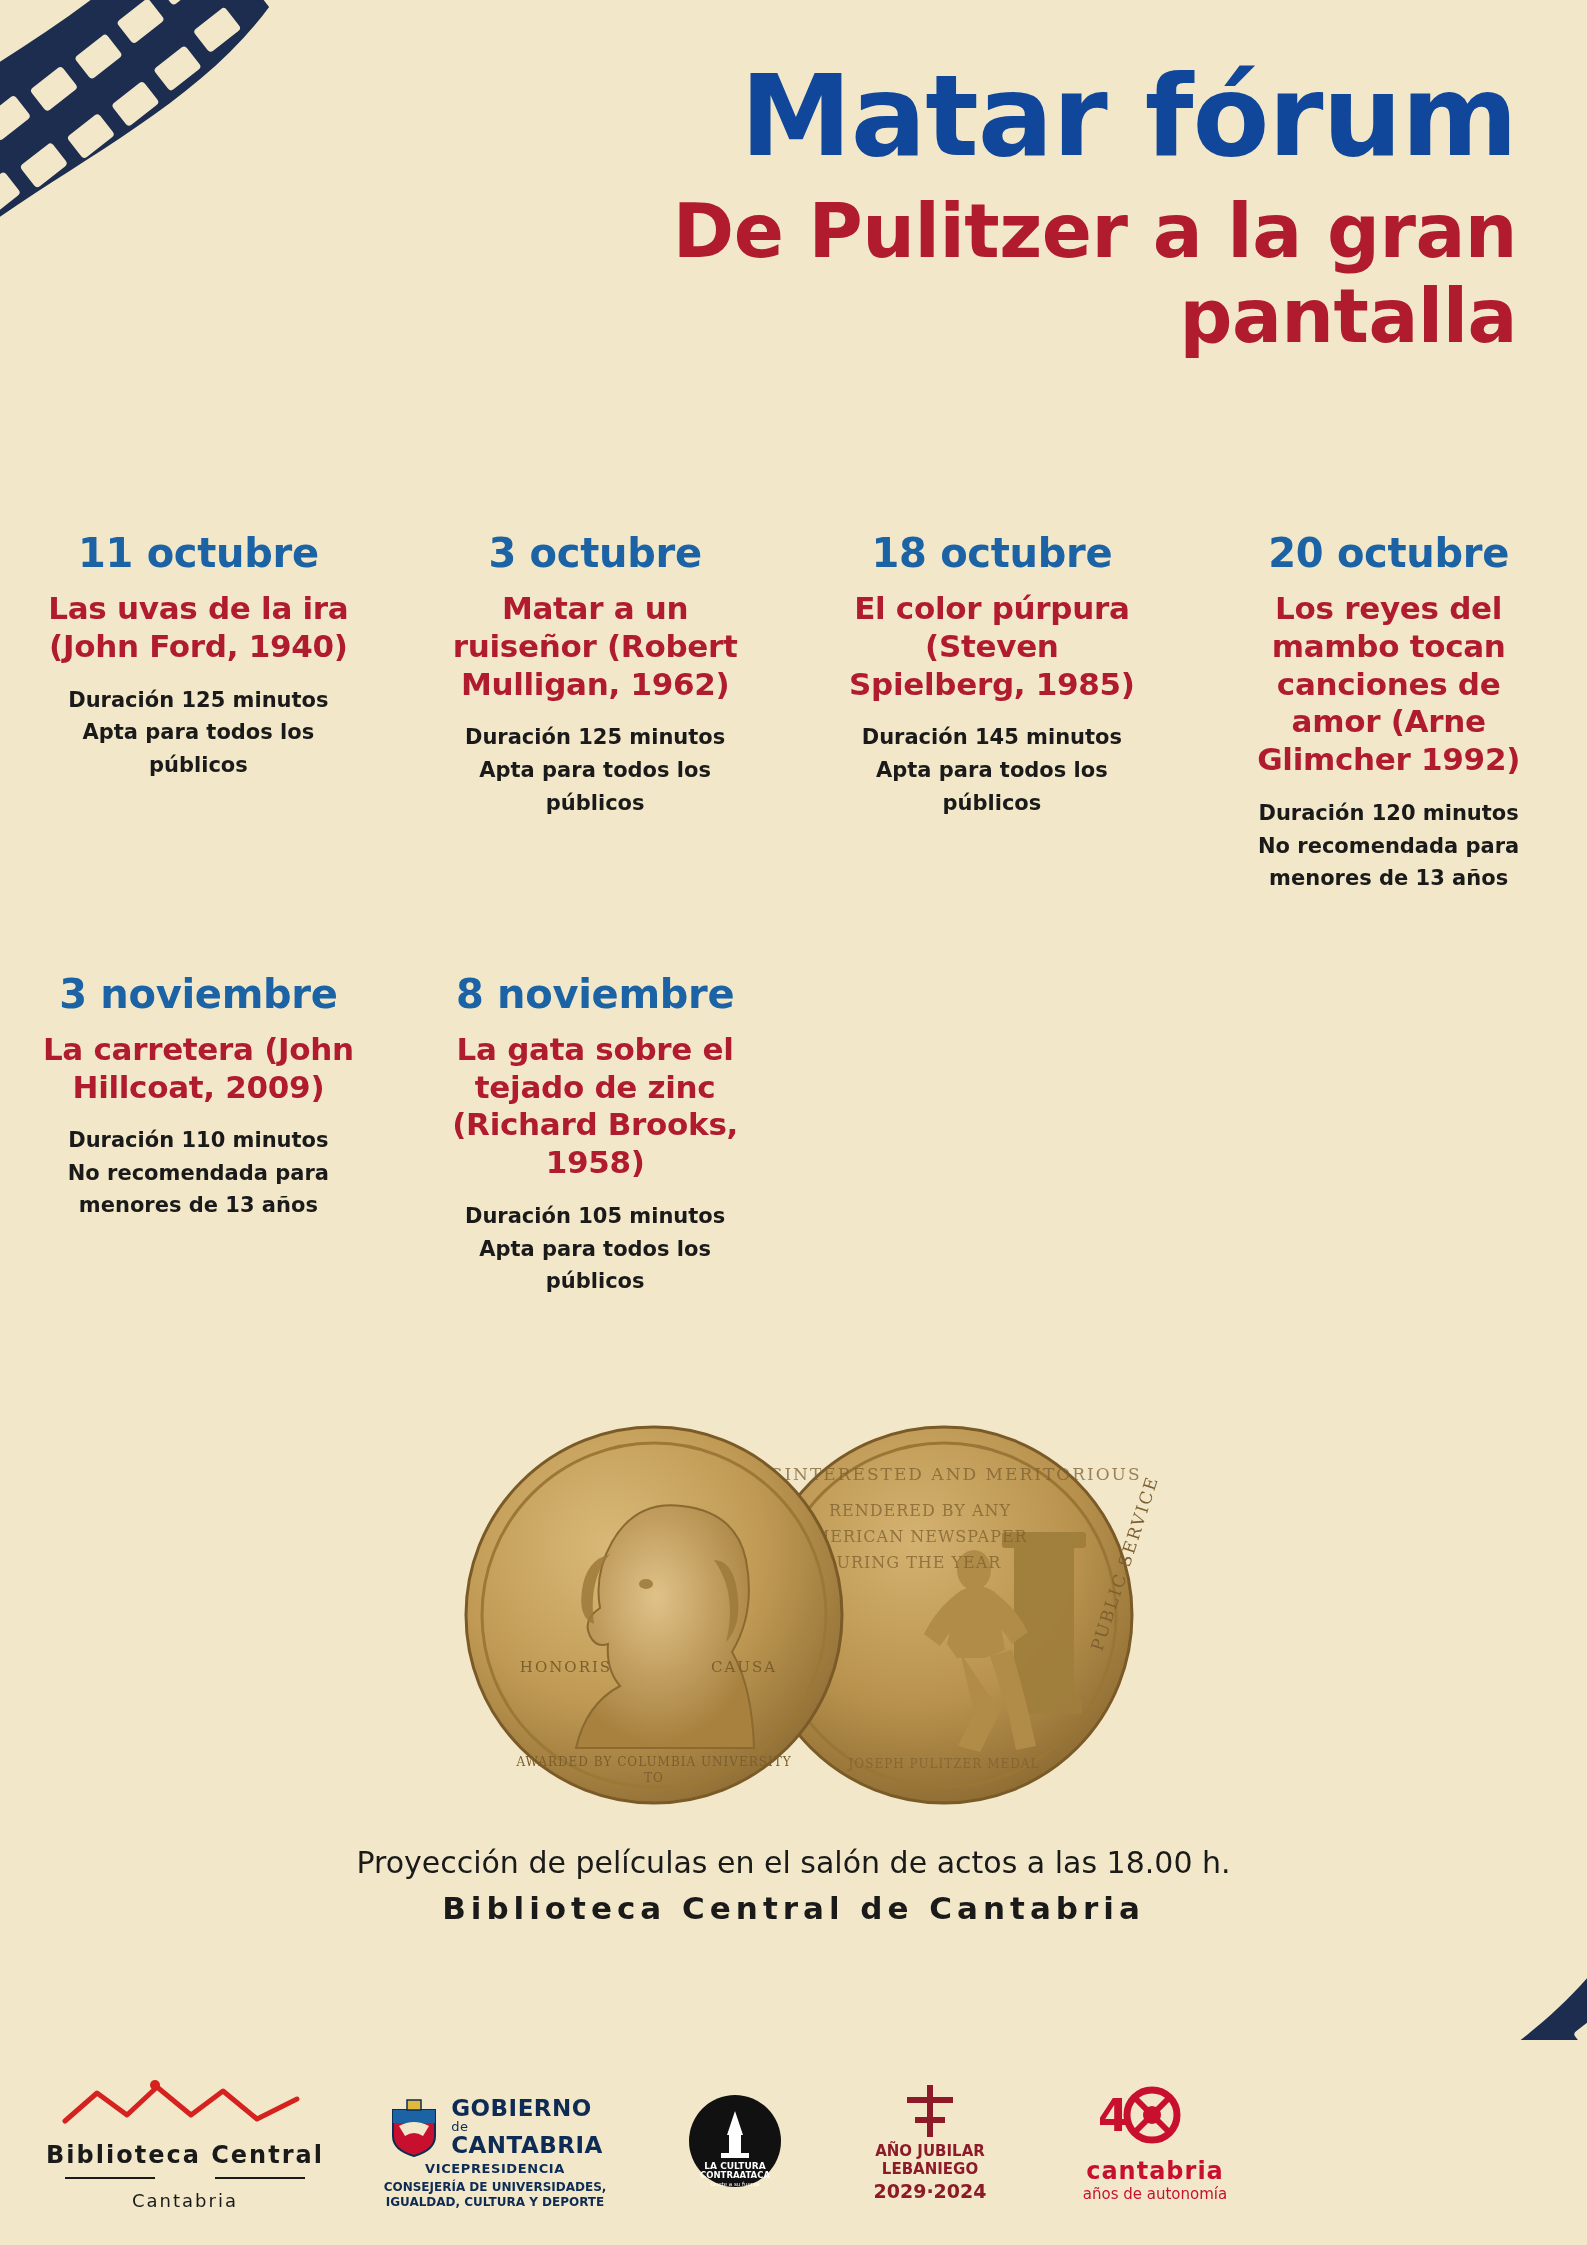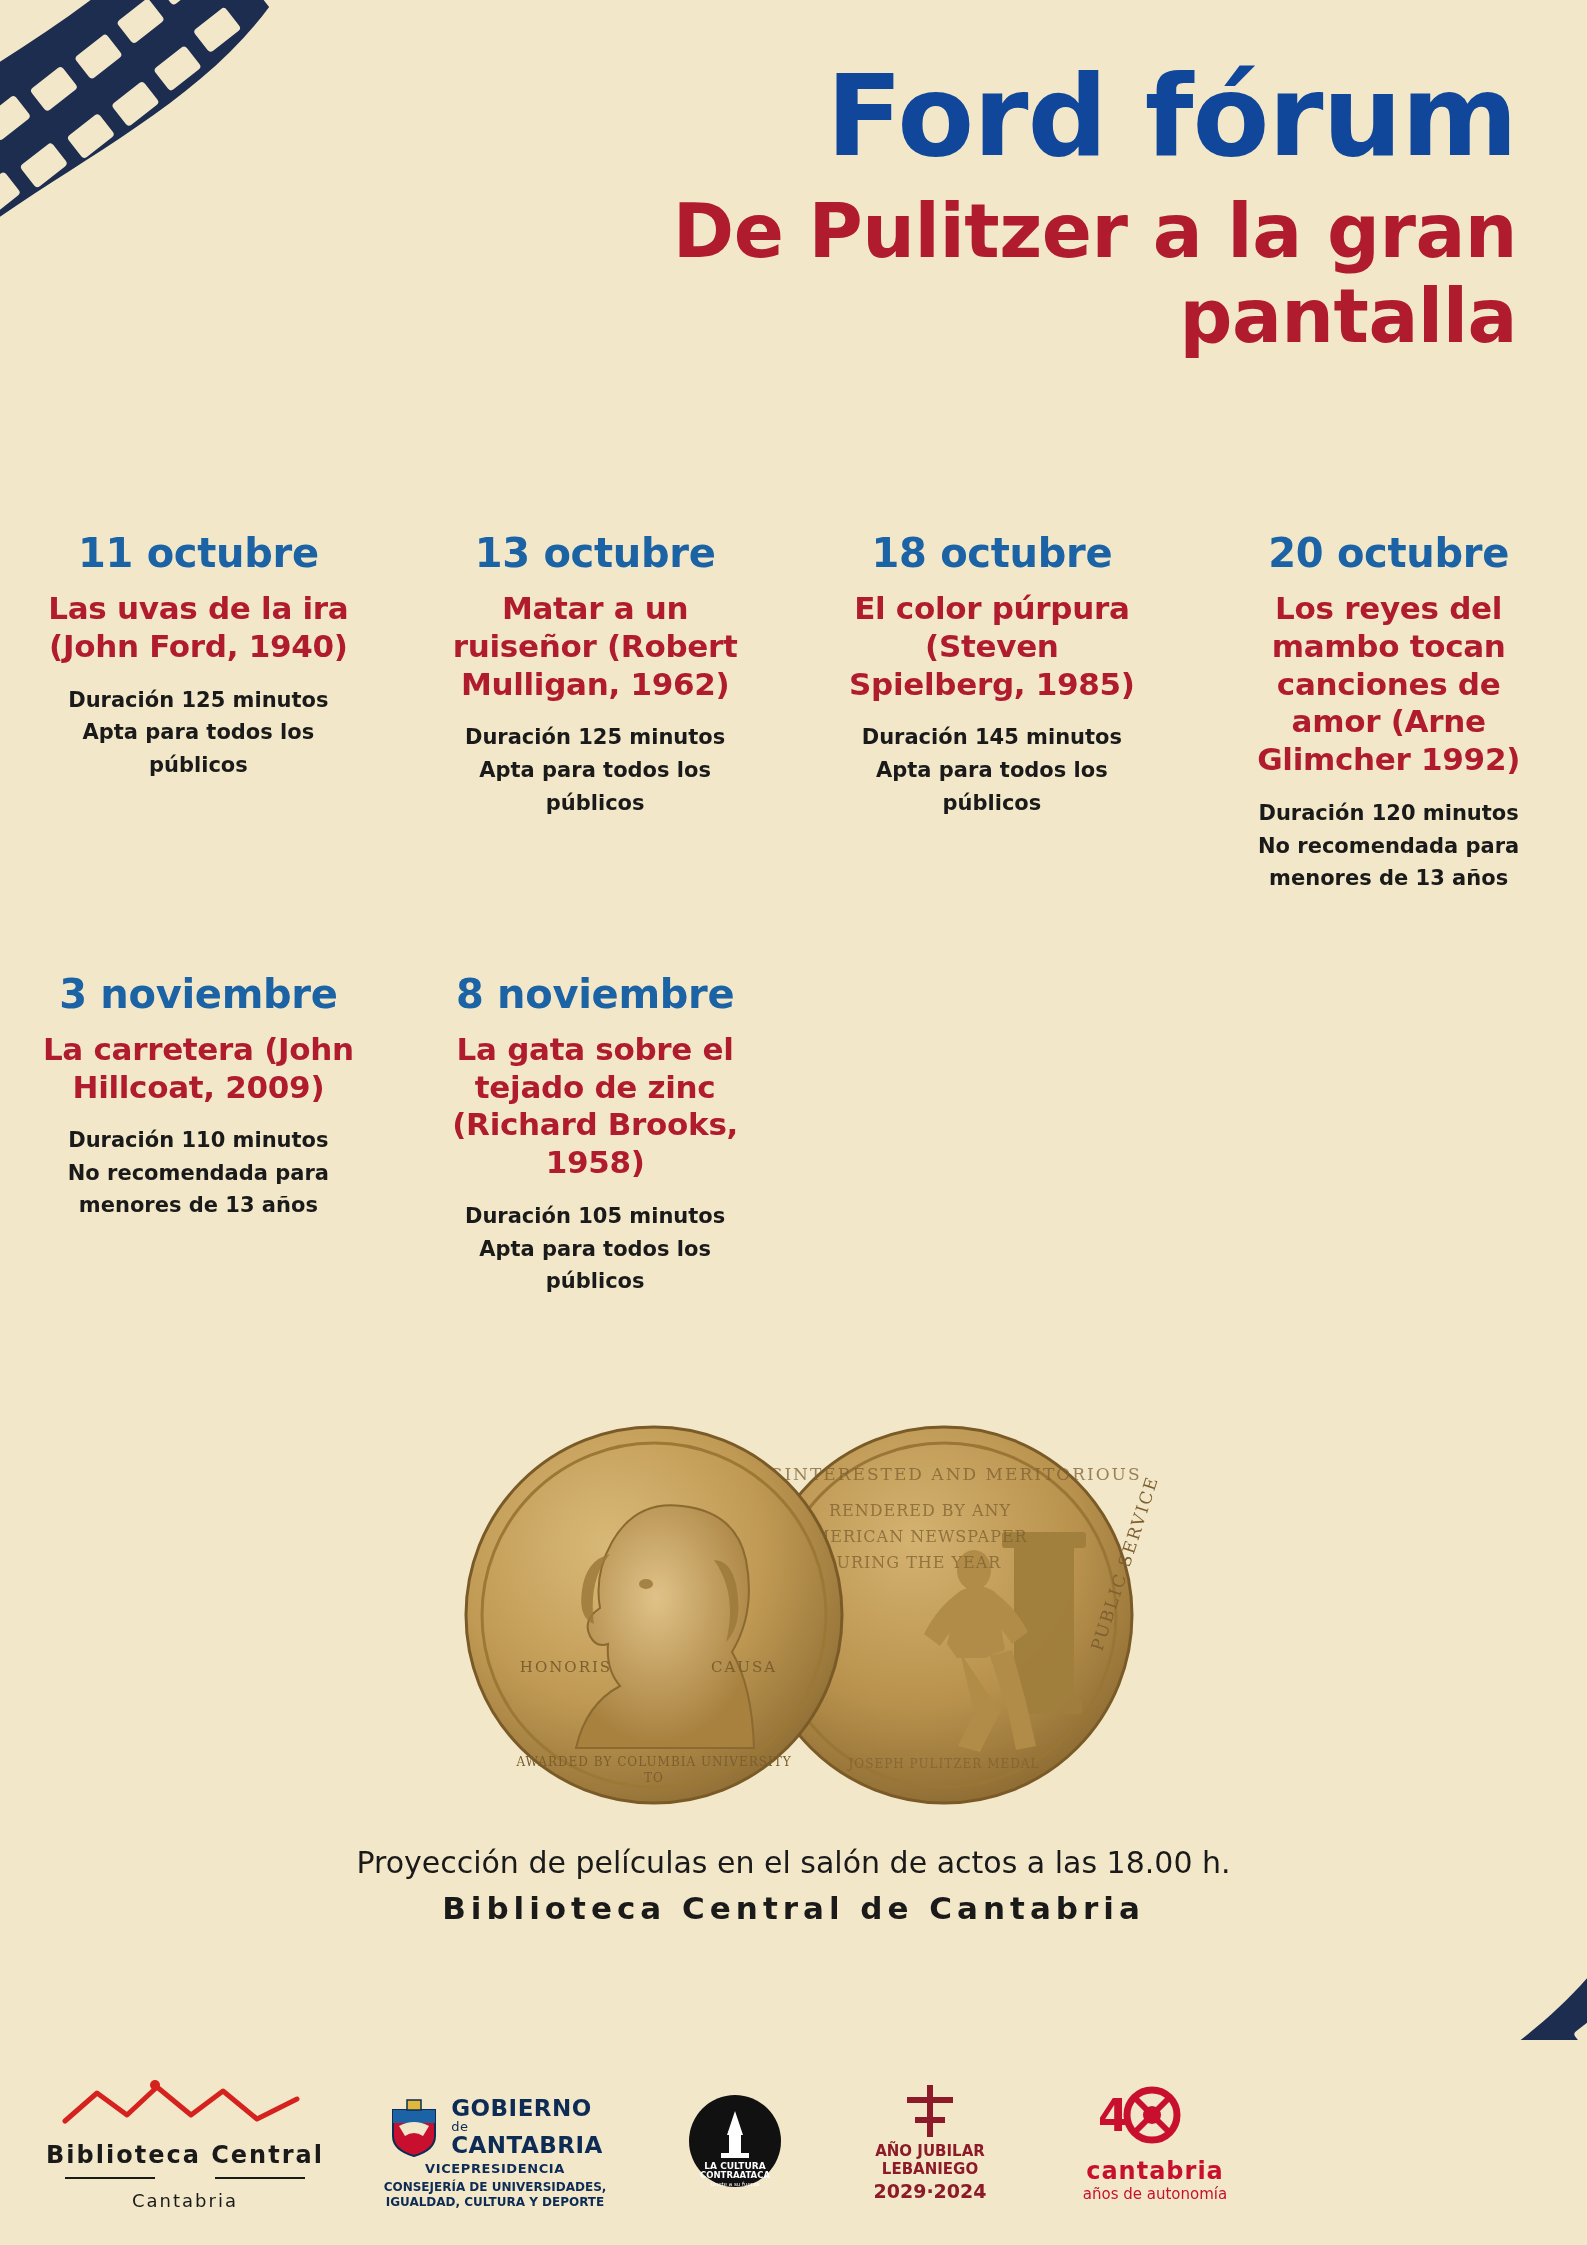--- a/index.html
+++ b/index.html
@@ -254,35 +254,35 @@
           <rect x="190" y="378" width="40" height="28" rx="4"></rect>
           <rect x="245" y="380" width="40" height="28" rx="4"></rect>
           <rect x="300" y="378" width="40" height="28" rx="4"></rect>
           <rect x="355" y="372" width="40" height="28" rx="4"></rect>
         </g>
       </g>
     </svg>
   </div>
 
   <div class="header">
-    <div class="title-main">Ford fórum</div>
+    <div class="title-main">Matar fórum</div>
     <div class="title-sub">De Pulitzer a la gran pantalla</div>
   </div>
 
   <div class="schedule">
 
     <div class="session">
       <div class="date">11 octubre</div>
       <div class="film">Las uvas de la ira (John Ford, 1940)</div>
       <div class="meta">Duración 125 minutos</div>
       <div class="meta">Apta para todos los públicos</div>
     </div>
 
     <div class="session">
-      <div class="date">13 octubre</div>
+      <div class="date">3 octubre</div>
       <div class="film">Matar a un ruiseñor (Robert Mulligan, 1962)</div>
       <div class="meta">Duración 125 minutos</div>
       <div class="meta">Apta para todos los públicos</div>
     </div>
 
     <div class="session">
       <div class="date">18 octubre</div>
       <div class="film">El color púrpura (Steven Spielberg, 1985)</div>
       <div class="meta">Duración 145 minutos</div>
       <div class="meta">Apta para todos los públicos</div>

